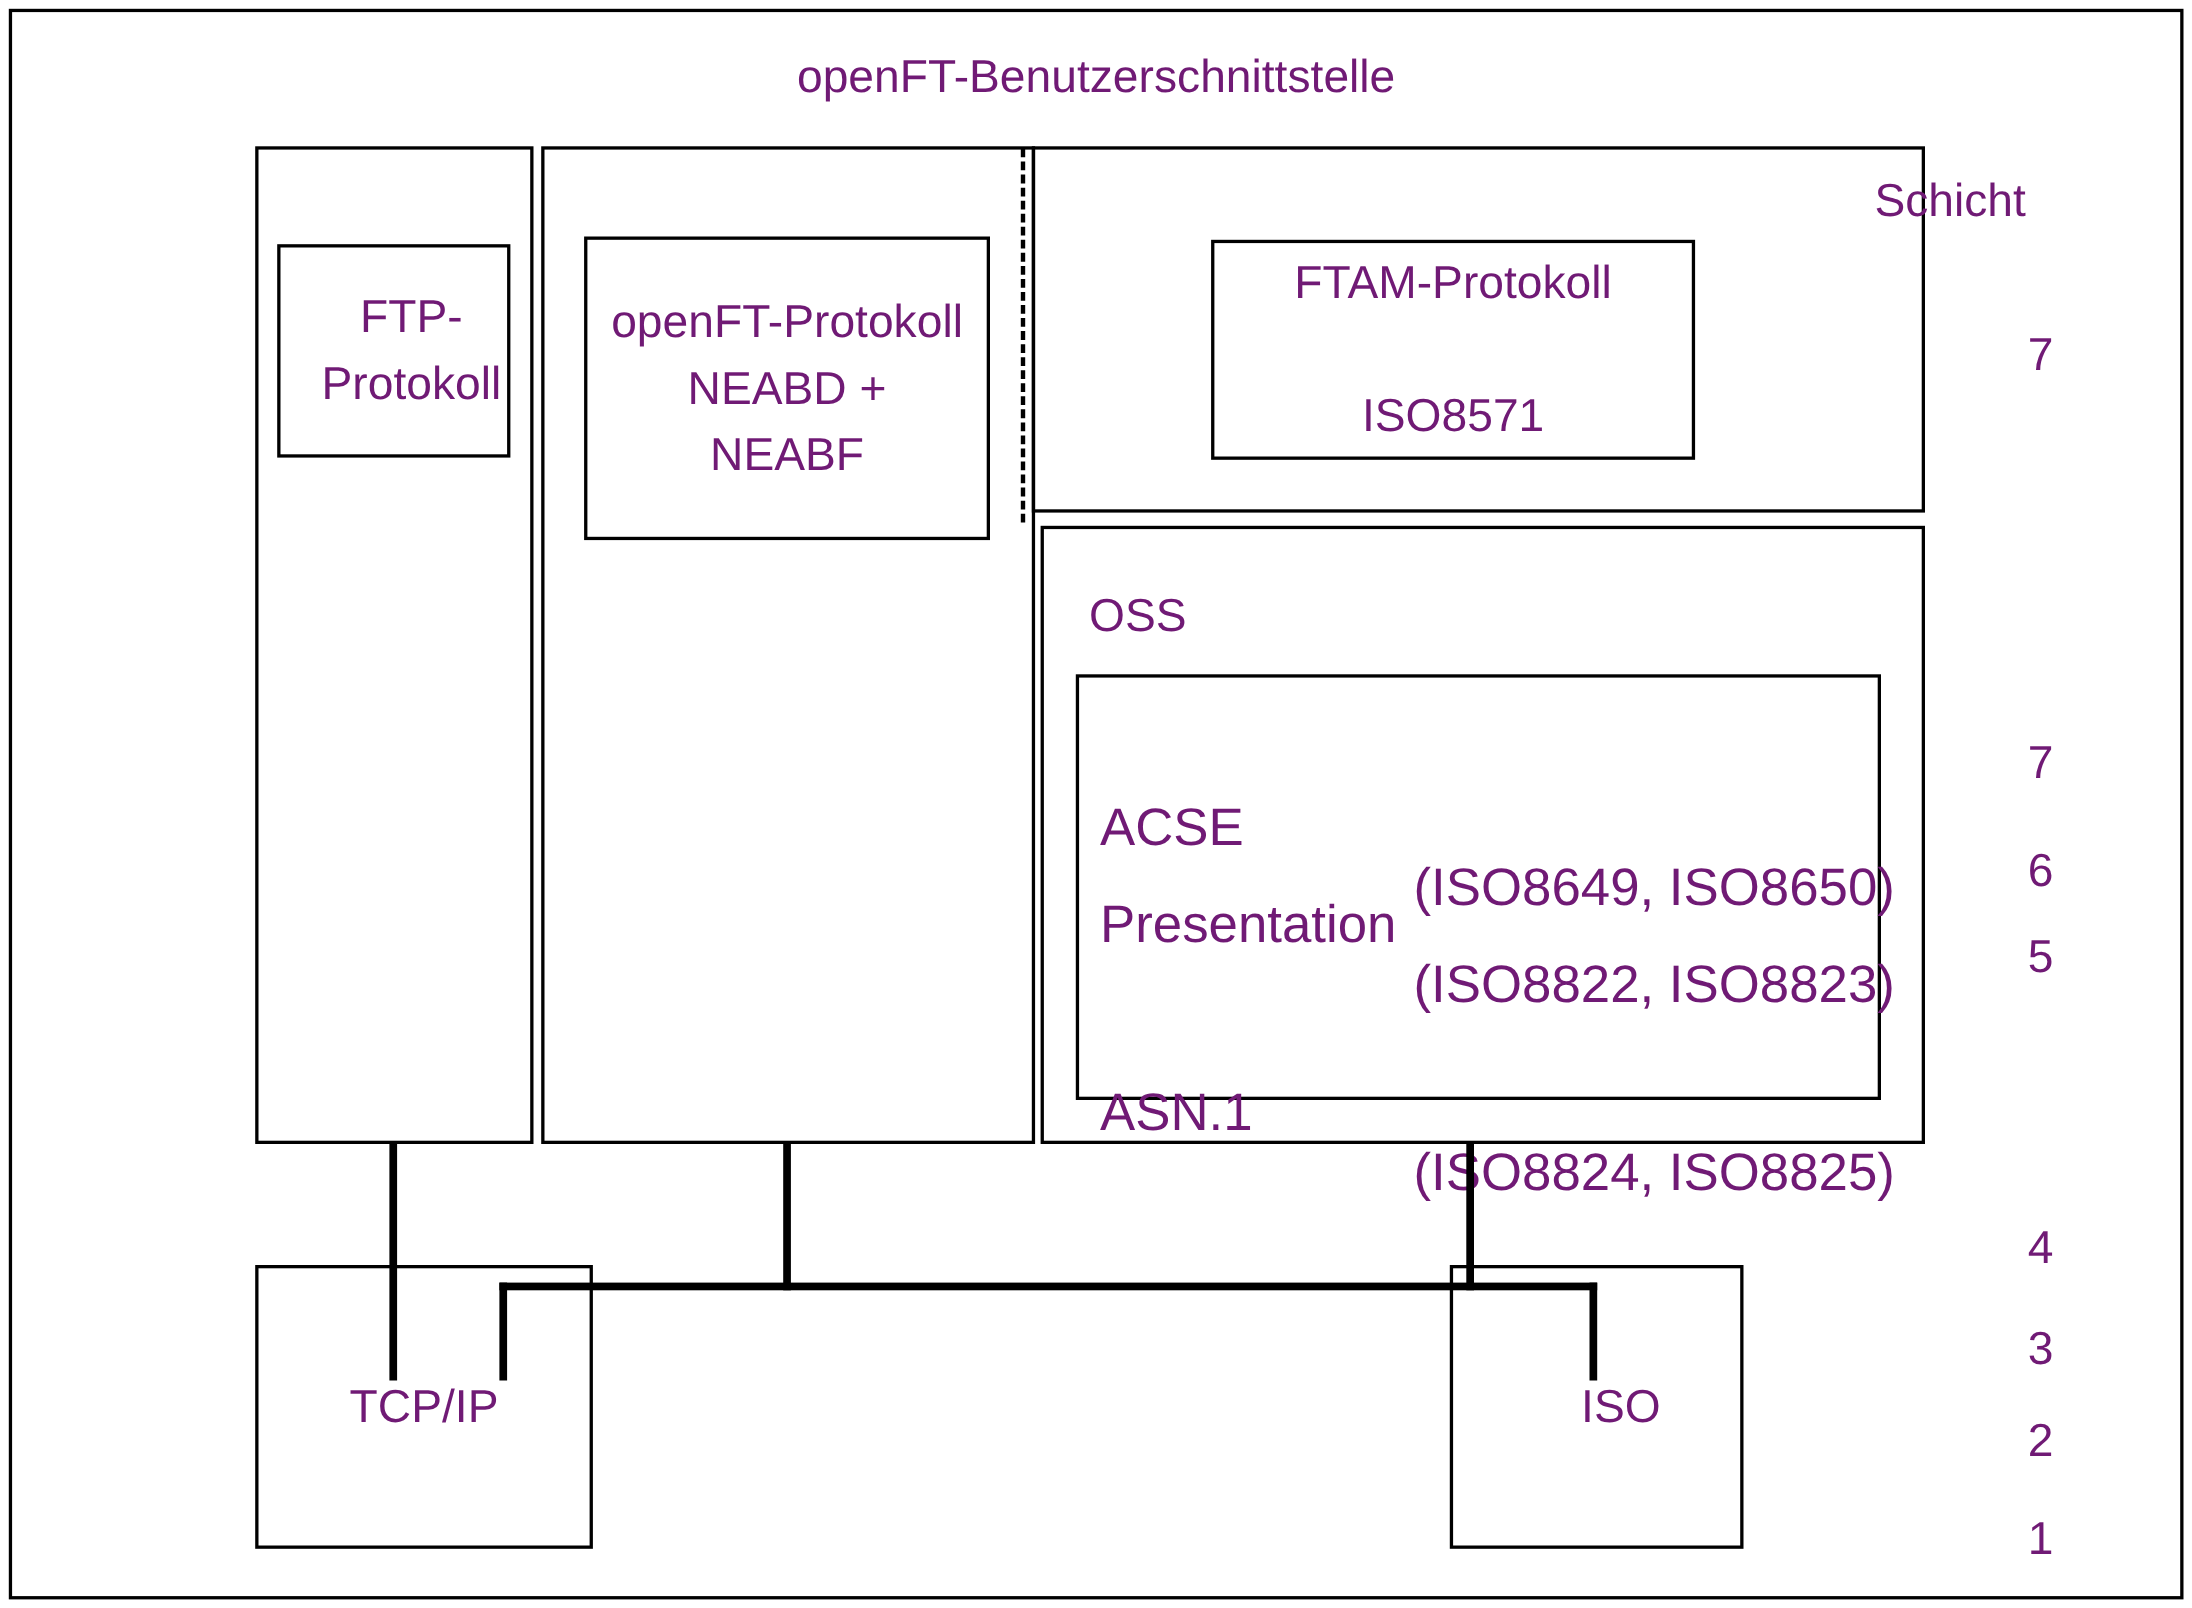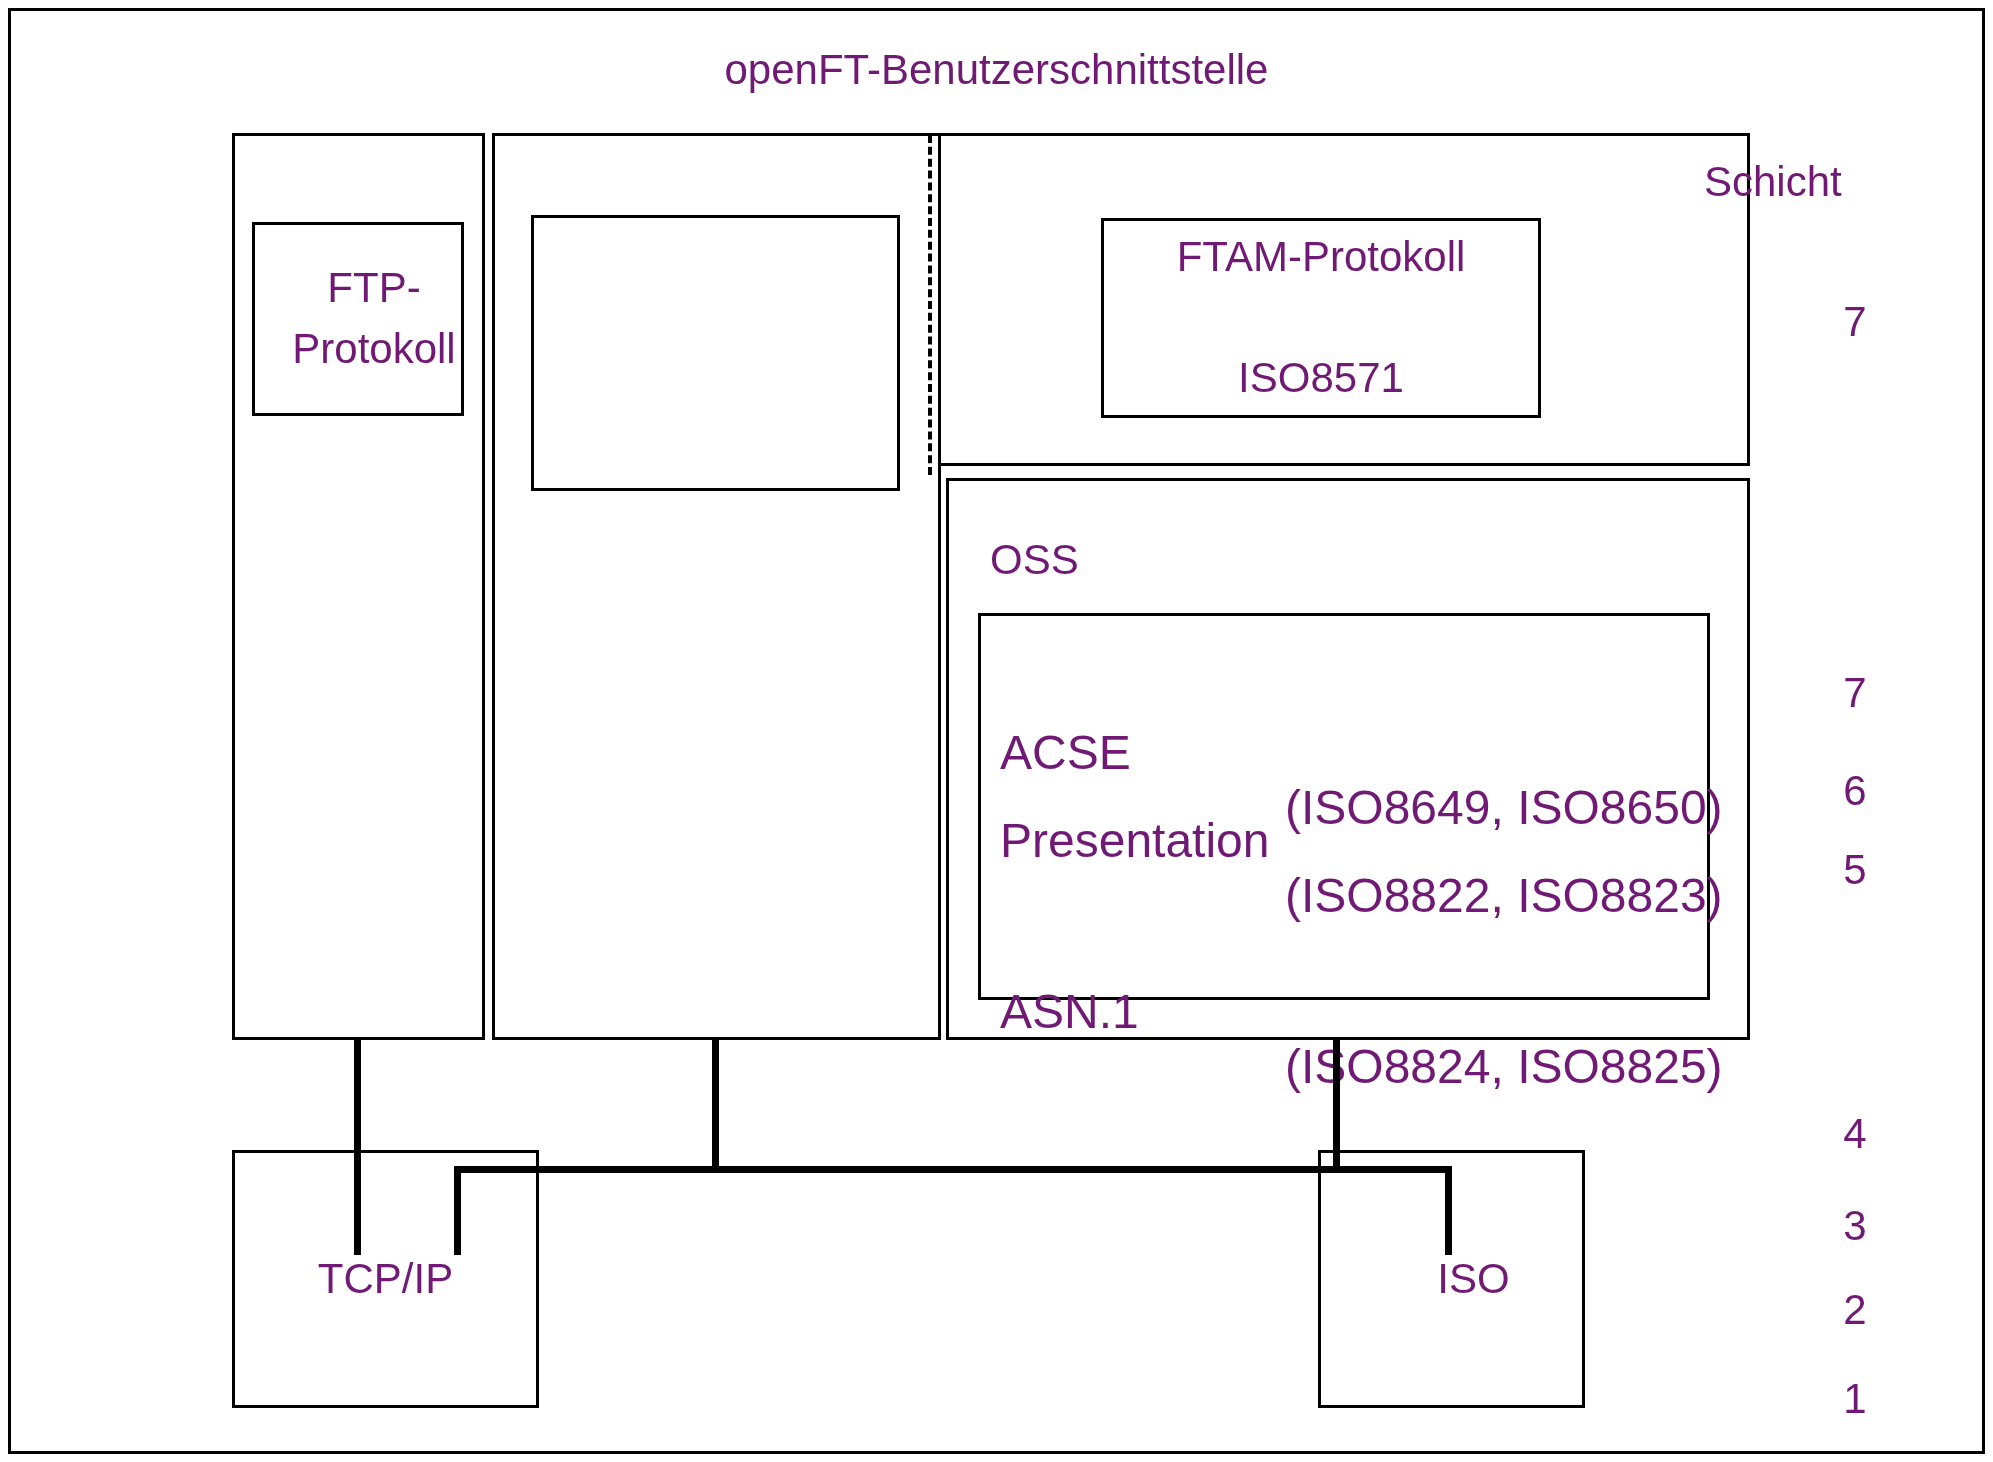--- a/index.html
+++ b/index.html
@@ -105,20 +105,23 @@
 
   <div id="title" class="lbl">openFT-Benutzerschnittstelle</div>
 
   <div class="box" style="left:232px; top:133px; width:253px; height:907px;"></div>
   <div class="box" style="left:252px; top:222px; width:212px; height:194px;"></div>
   <div class="center-txt fs42" style="left:252px; top:222px; width:244px; height:194px;">FTP-
 Protokoll</div>
 
   <div class="box" style="left:492px; top:133px; width:449px; height:907px;"></div>
   <div class="box" style="left:531px; top:215px; width:369px; height:276px;"></div>
+  <div class="center-txt fs42" style="left:531px; top:215px; width:369px; height:276px;">openFT-Protokoll
+NEABD +
+NEABF</div>
 
   <div class="divider" style="left:928px; top:135px; height:340px;"></div>
 
   <div class="box" style="left:938px; top:133px; width:812px; height:333px;"></div>
   <div class="box" style="left:1101px; top:218px; width:440px; height:200px;"></div>
   <div class="center-txt fs42" style="left:1101px; top:218px; width:440px; height:200px;">FTAM-Protokoll
 
 ISO8571</div>
 
   <div class="box" style="left:946px; top:478px; width:804px; height:562px;"></div>

